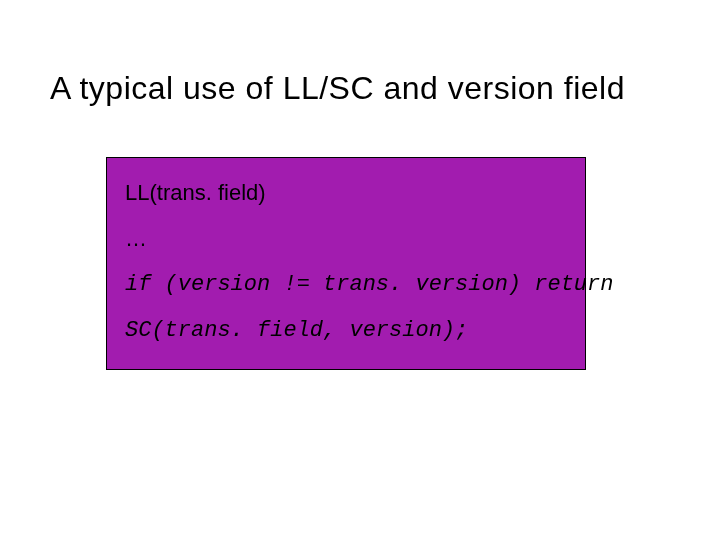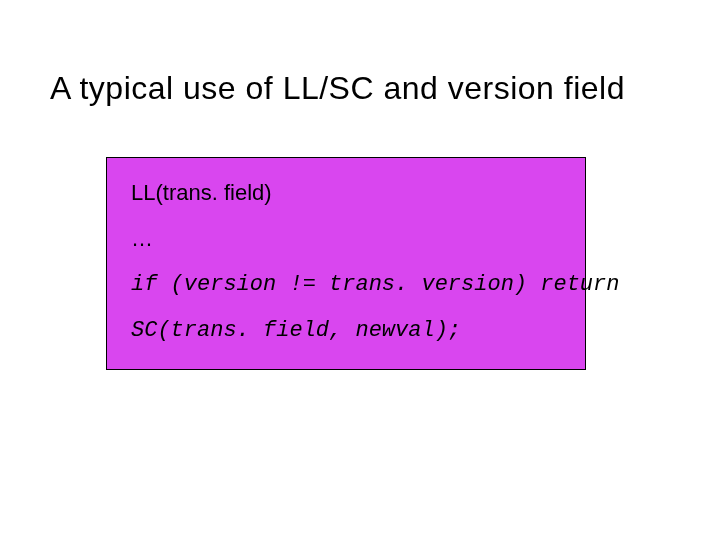--- a/index.html
+++ b/index.html
@@ -14,34 +14,34 @@
       font-size: 32px;
       color: #000;
       padding: 28px 0 0 8px;
       letter-spacing: 0.5px;
       white-space: nowrap;
     }
     .code-box {
       margin: 50px 0 0 78px;
       width: 480px;
       border: 1px solid #000;
-      background: #d946ef;
-      padding: 5px 10px 8px 10px;
+      background: #a21caf;
+      padding: 5px 10px 8px 4px;
     }
     .code-line {
       font-size: 22px;
       color: #000;
       line-height: 1.45;
       white-space: nowrap;
     }
     .italic { font-style: italic; font-family: Liberation Mono, monospace; }
   </style>
 </head>
 <body>
 
 <div class="title">A typical use of LL/SC and version field</div>
 
 <div class="code-box">
   <div class="code-line">LL(trans. field)</div>
   <div class="code-line">…</div>
   <div class="code-line italic">if  (version != trans. version) return</div>
-  <div class="code-line italic">SC(trans. field, newval);</div>
+  <div class="code-line italic">SC(trans. field, version);</div>
 </div>
 
 </body></html>

